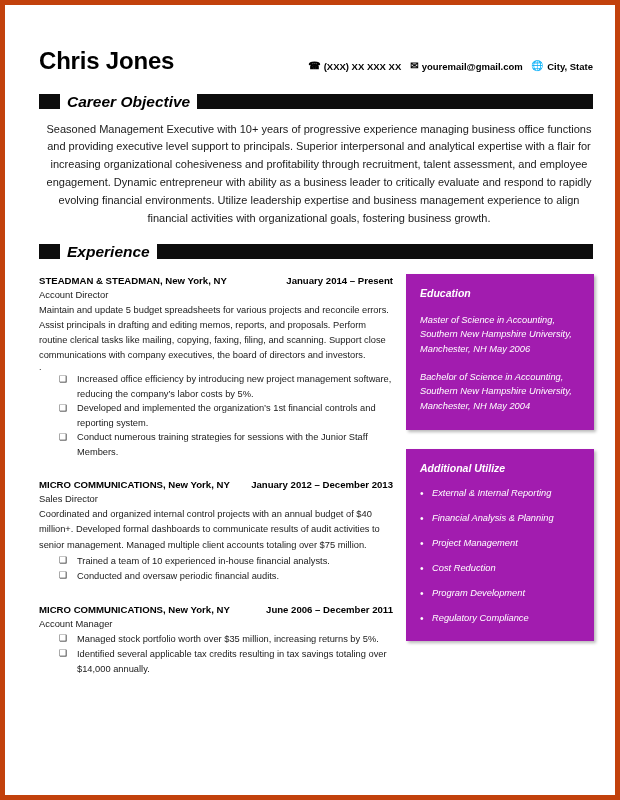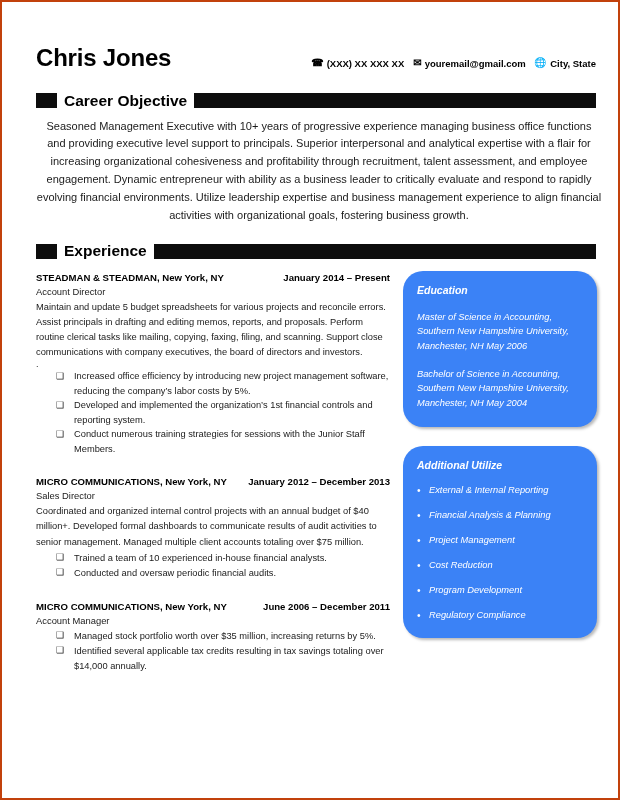--- a/index.html
+++ b/index.html
@@ -10,21 +10,21 @@
   body {
     font-family: "Liberation Sans", sans-serif;
     -webkit-font-smoothing: antialiased;
   }
   .page {
     position: relative;
     width: 620px;
     height: 800px;
     background: #ffffff;
     box-sizing: border-box;
-    border: 2px solid #c2410c;
+    border: 5px solid #c2410c;
     overflow: hidden;
   }
 
   
   .header {
     position: relative;
     padding: 44px 22px 0 34px;
     display: flex;
     align-items: baseline;
     justify-content: space-between;
@@ -50,23 +50,24 @@
     font-size: 10px;
     line-height: 1;
     display: inline-block;
   }
   .contact .txt { display: inline-block; }
   .contact .sp { display: inline-block; width: 3px; }
 
   
   .section-head {
     display: flex;
-    align-items: center;
+    align-items: flex-start;
     margin: 0 22px 0 34px;
     height: 20px;
+    font-style: italic;
   }
   .section-head .sq {
     width: 21px;
     height: 15px;
     background: #0d0d0d;
     flex: 0 0 auto;
   }
   .section-head .title {
     font-size: 15.5px;
     font-weight: bold;
@@ -160,26 +161,25 @@
     left: 0;
     top: -0.5px;
     font-size: 9px;
     line-height: 1.56;
     color: #1a1a1a;
   }
   ul.bullets.tight li { line-height: 1.62; }
 
   
   .panel {
-    background: #3b82f6;
+    background: #a21caf;
     color: #ffffff;
     padding: 13px 14px 16px 14px;
     box-sizing: border-box;
     box-shadow: 2px 2px 3px rgba(0,0,0,0.28);
-    border-radius: 20px;
   }
   .panel + .panel { margin-top: 19px; }
   .panel-title {
     font-size: 10.5px;
     font-weight: bold;
     font-style: italic;
     color: #ffffff;
     margin-bottom: 13px;
     line-height: 1.2;
   }

